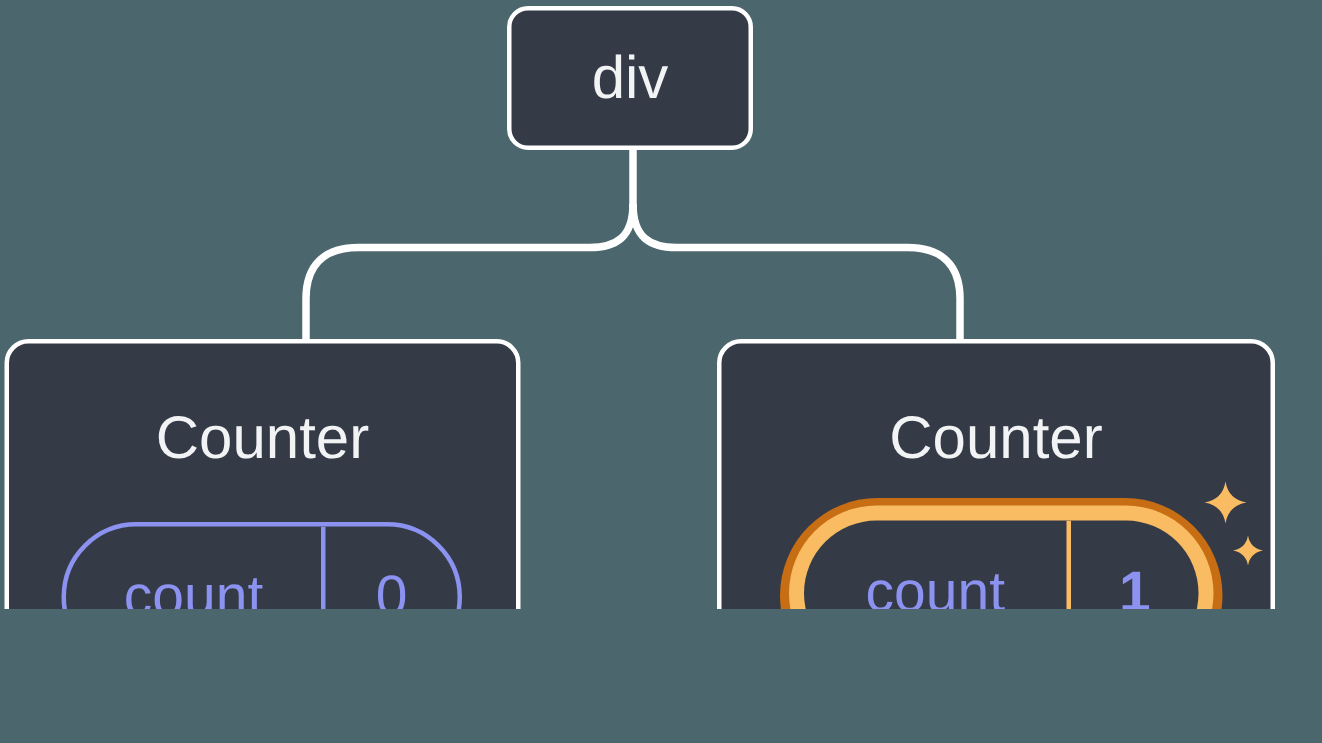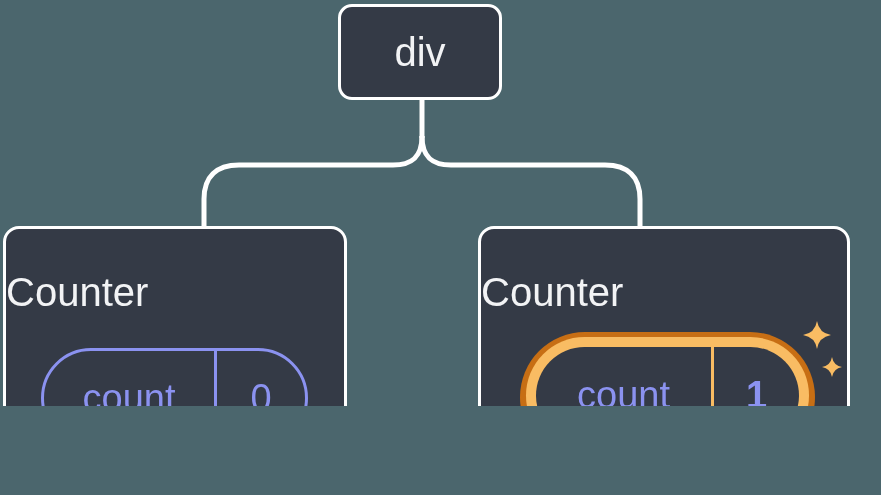--- a/index.html
+++ b/index.html
@@ -32,20 +32,21 @@
     top:226px;height:265px;
     box-sizing:border-box;
     background:var(--card-bg,#343a46);
     border:3px solid var(--card-border,#ffffff);
     border-radius:16px;
   }
   .card-left{left:3px;width:344px;}
   .card-right{left:478px;width:372px;}
   .card-title{
     position:absolute;left:0;top:40px;width:100%;
+    text-align:center;
     color:var(--title-text,#f2f3f5);
     font-size:40px;line-height:1.15;
   }
   
   .pill{
     position:absolute;
     left:35px;top:119px;width:267px;height:100px;
     box-sizing:border-box;
     border:3px solid var(--accent,#8b92f0);
     border-radius:50px;

